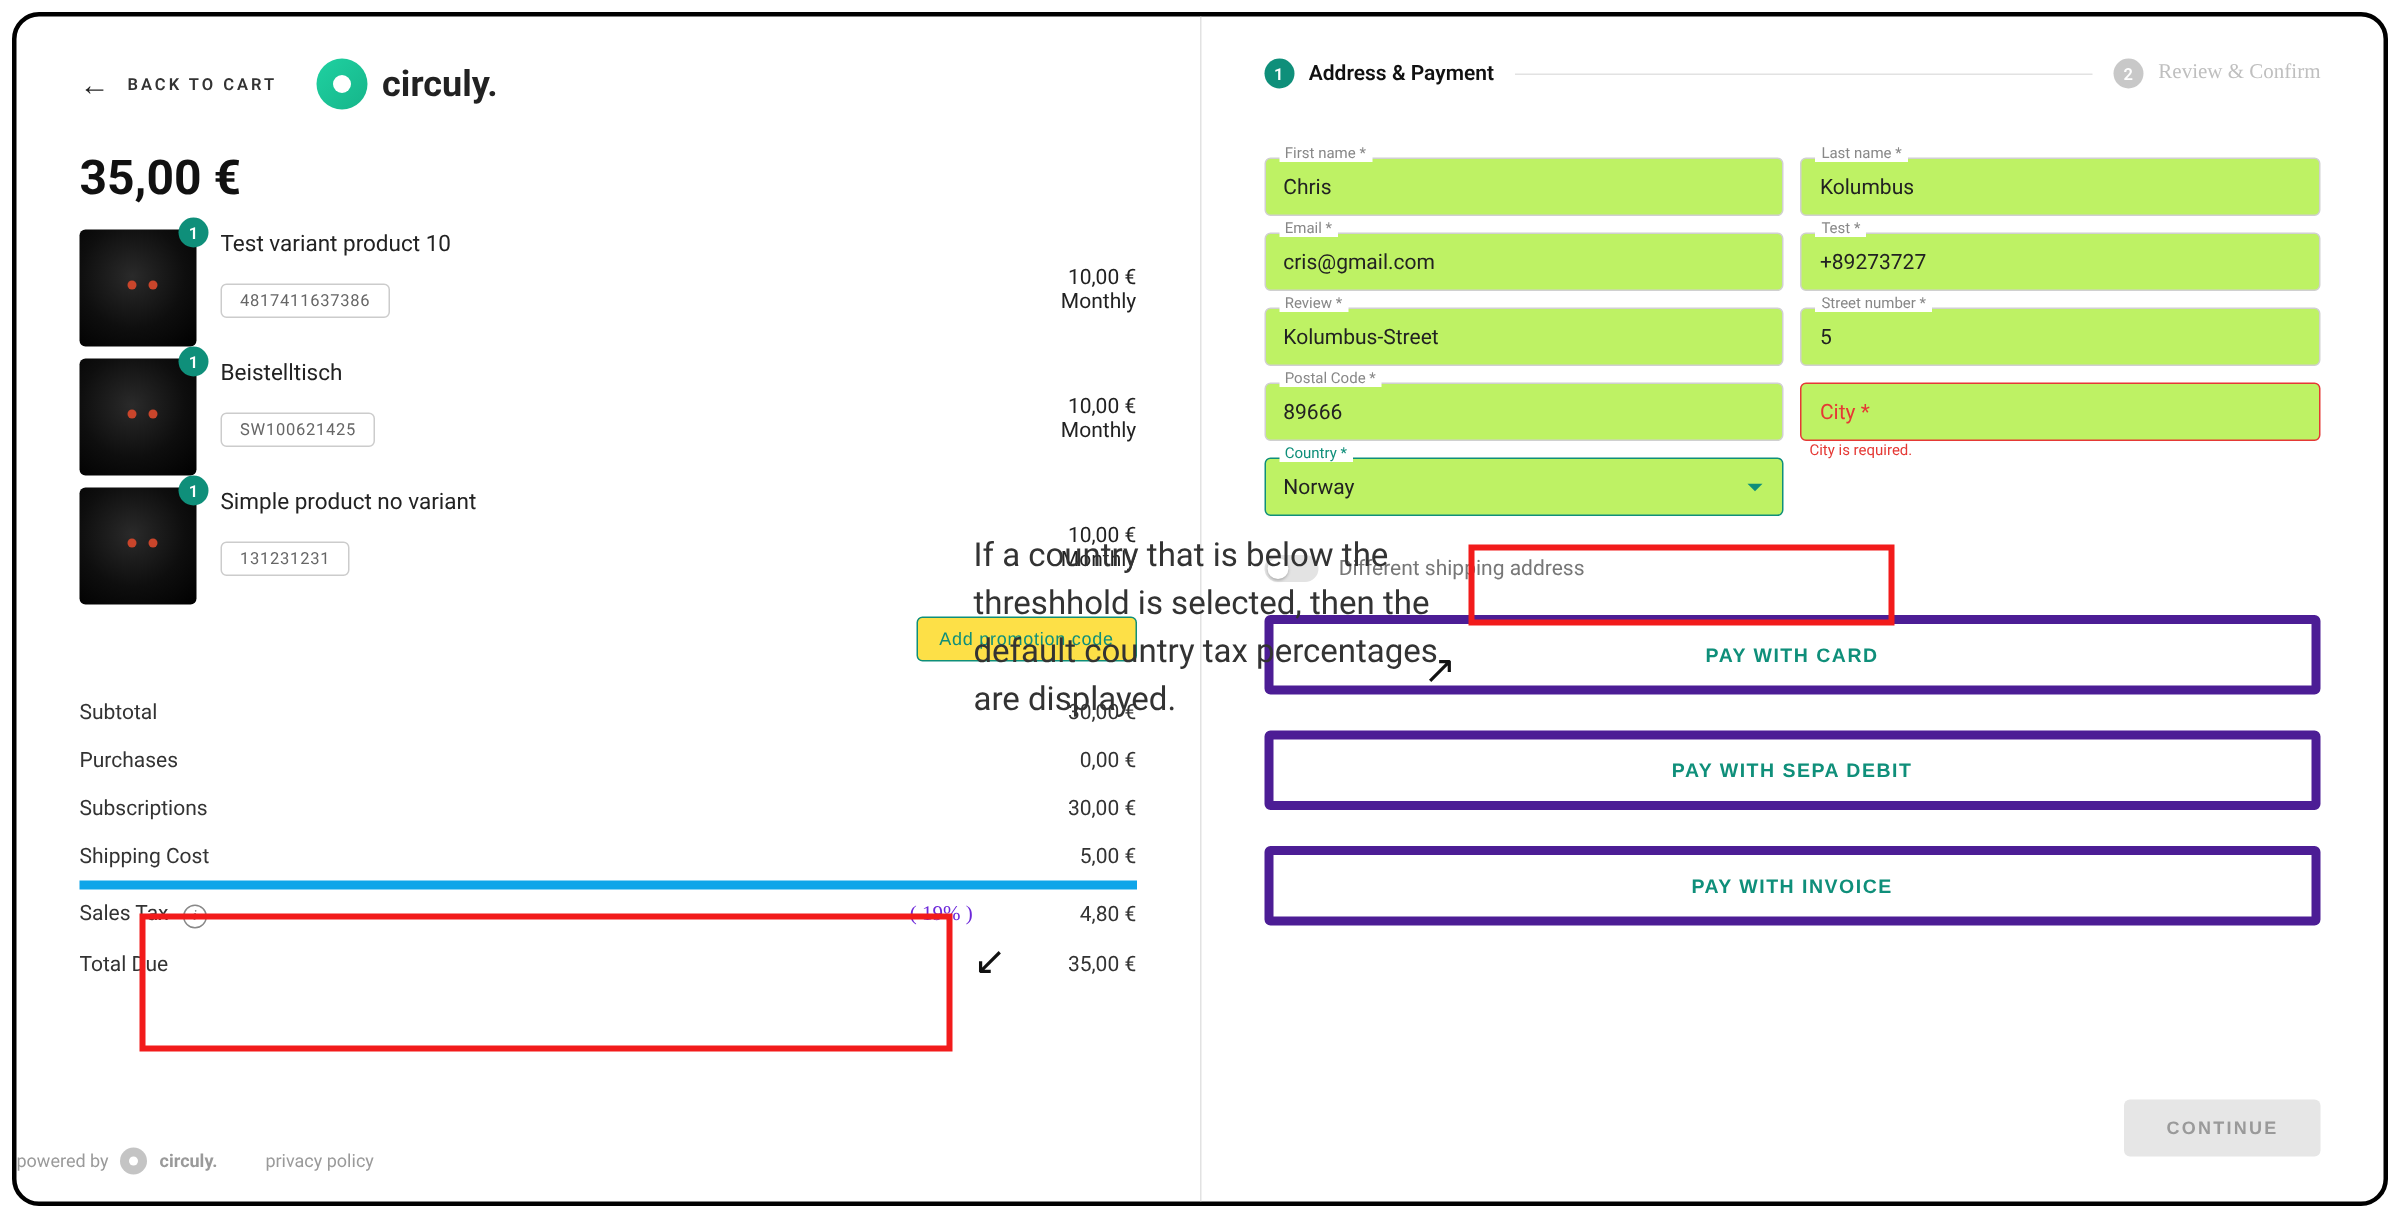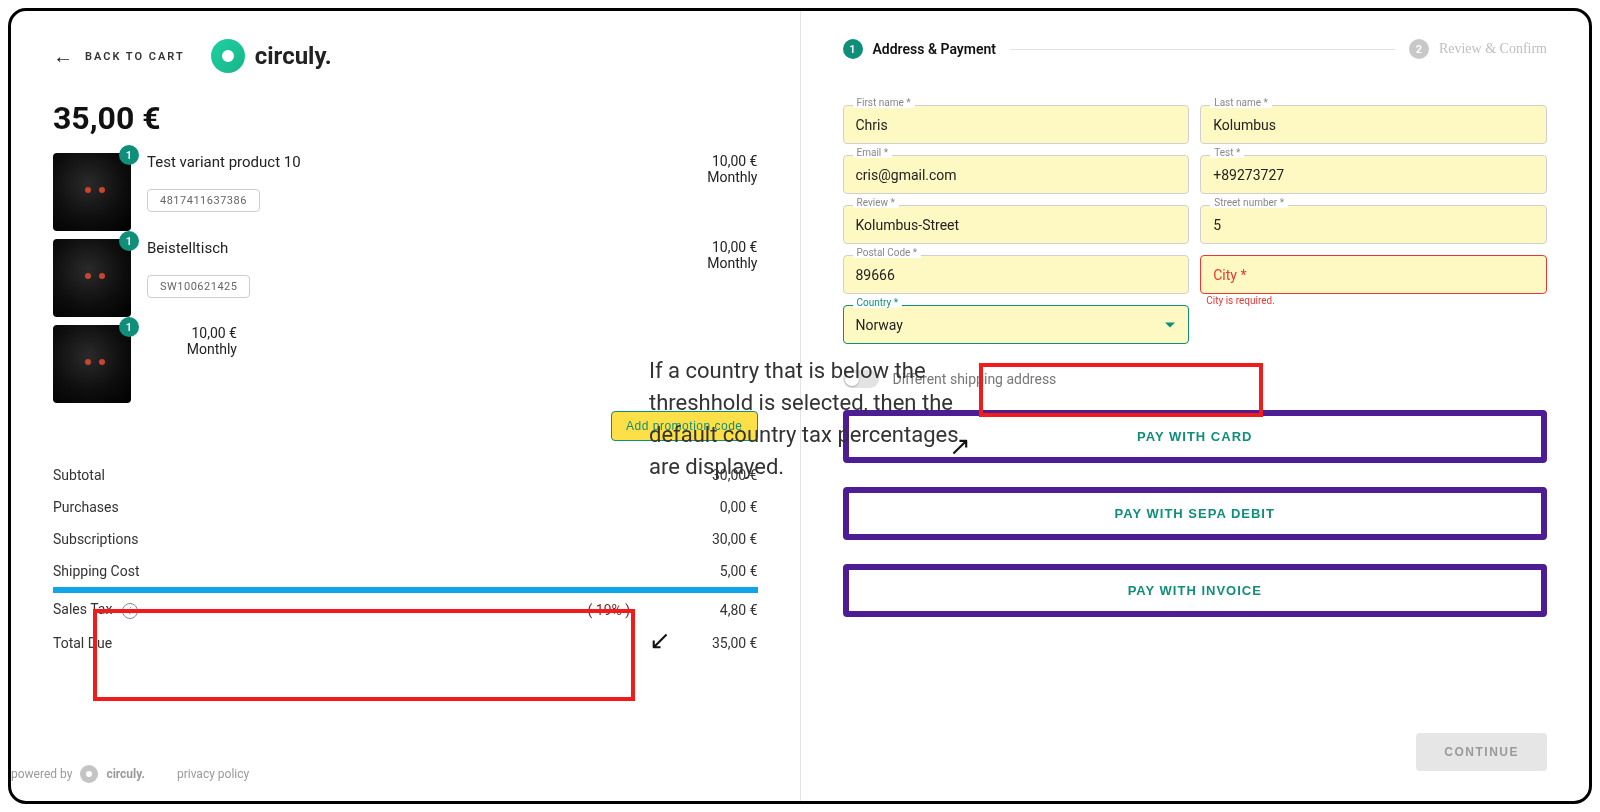--- a/index.html
+++ b/index.html
@@ -97,41 +97,41 @@
   .item-mid { flex: 1; }
   .item-name { font-size: 15px; color:#222; margin-bottom: 18px; }
   .sku-pill {
     display:inline-block;
     border:1px solid #ccc;
     border-radius:4px;
     font-size:11px; color:#666;
     padding:4px 12px;
     letter-spacing: .5px;
   }
-  .item-right { text-align: right; min-width: 90px; }
+  .item-right { text-align: right; min-width: 90px; margin-top: 24px; }
   .item-price { font-size: 14px; color:#222; }
   .item-period { font-size: 14px; color:#222; }
   .promo-row { display:flex; justify-content:flex-end; margin: 8px 0 18px; }
   .promo-btn {
     border:1px solid #0f8f7a;
     color:#0f8f7a;
     background:#fde047;
     font-size:12px;
     letter-spacing:.5px;
     padding:7px 14px;
     border-radius:4px;
     cursor:pointer;
   }
   .sum-row {
     display:flex; align-items:center;
     font-size:14px; color:#333;
     padding: 8px 0;
   }
   .sum-label { flex:1; }
-  .sum-mid { min-width:80px; text-align:left; color:#7f1d1d; }
+  .sum-mid { min-width:80px; text-align:center; color:#6d28d9;font-family:Liberation Serif, serif; }
   .sum-val { min-width:90px; text-align:right; }
   .info-icon {
     display:inline-flex; align-items:center; justify-content:center;
     width:16px; height:16px; border:1.5px solid #888; color:#888;
     border-radius:50%; font-size:10px; margin-left:6px; font-style:italic;
     font-family: Georgia, serif;
   }
   .footer-left {
     position:absolute; bottom:18px; left:0; right:0;
     display:flex; justify-content:flex-start; gap:32px;
@@ -174,21 +174,21 @@
   }
   .field {
     position:relative;
   }
   .field-box {
     border:1px solid #d0d0d0;
     border-radius:4px;
     padding: 11px 12px 10px;
     font-size:14px;
     color:#222;
-    background:#fef9c3;
+    background:#bef264;
     width:100%;
   }
   .field-label {
     position:absolute; top:-8px; left:10px;
     background:#fff; padding:0 4px;
     font-size:10px; color:#888;
   }
   .field.error .field-box{ border-color:#e53935; color:#e53935; }
   .field.focus .field-box{ border-color:#0f8f7a; }
   .field.focus .field-label{ color:#0f8f7a; }
@@ -289,20 +289,24 @@
         <div class="item-right">
           <div class="item-price">10,00 €</div>
           <div class="item-period">Monthly</div>
         </div>
       </div>
 
       <div class="cart-item">
         <div class="thumb">
           <div class="qty-badge">1</div>
         </div>
+        <div class="item-mid">
+          <div class="item-name">Simple product no variant</div>
+          <span class="sku-pill">131231231</span>
+        </div>
         <div class="item-right">
           <div class="item-price">10,00 €</div>
           <div class="item-period">Monthly</div>
         </div>
       </div>
 
       <div class="promo-row">
         <button class="promo-btn">Add promotion code</button>
       </div>
 

